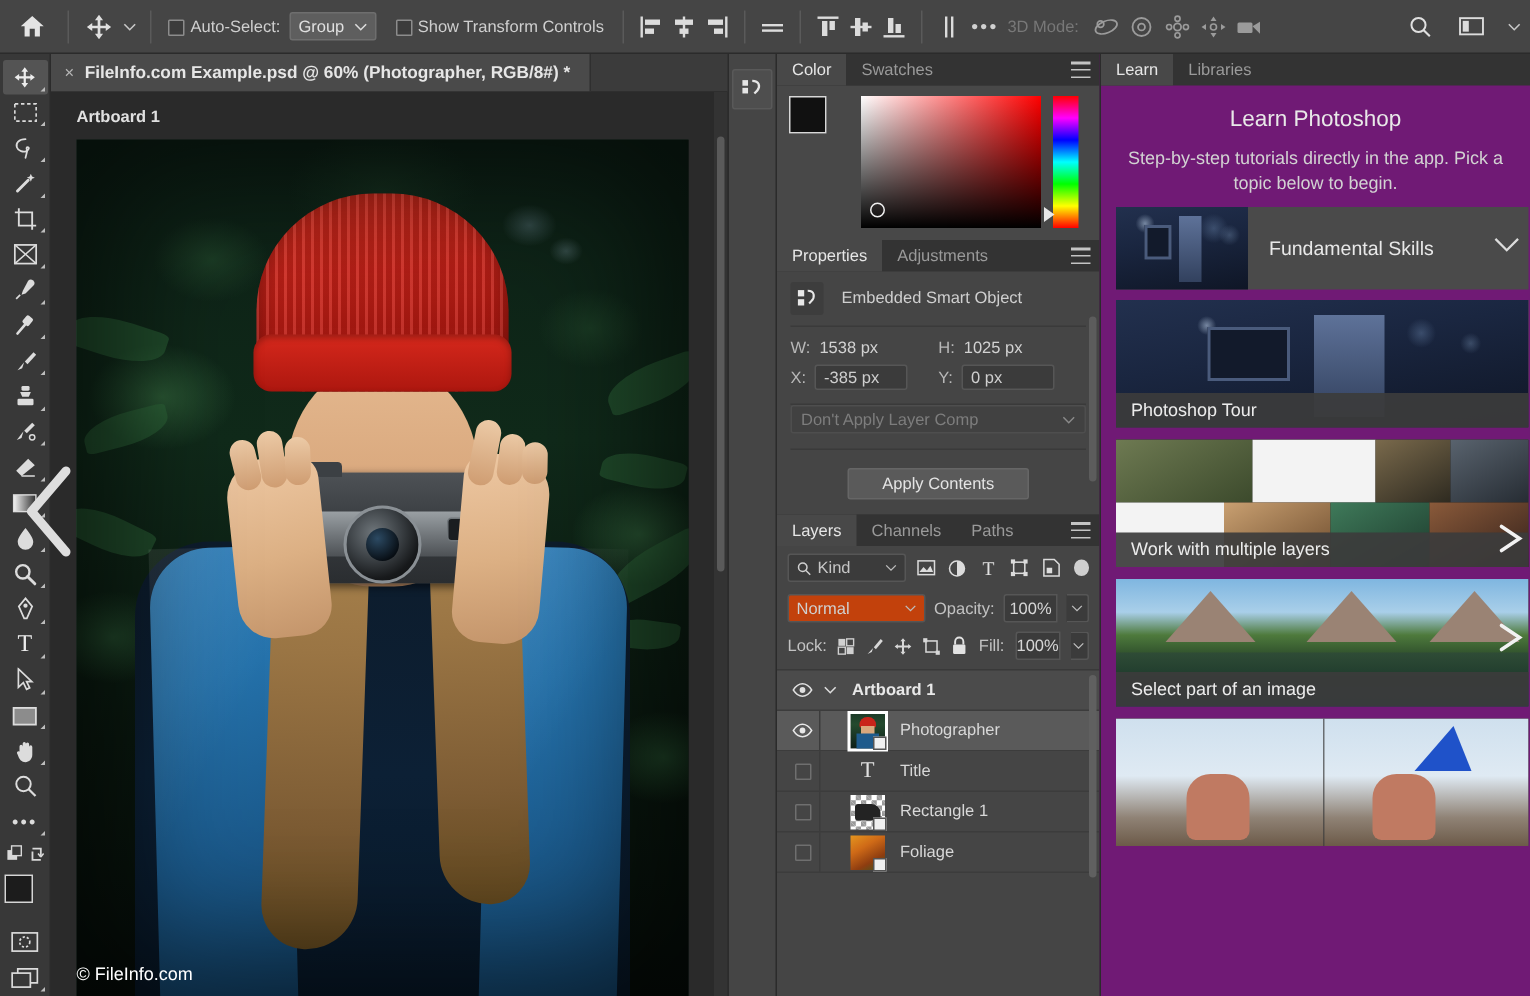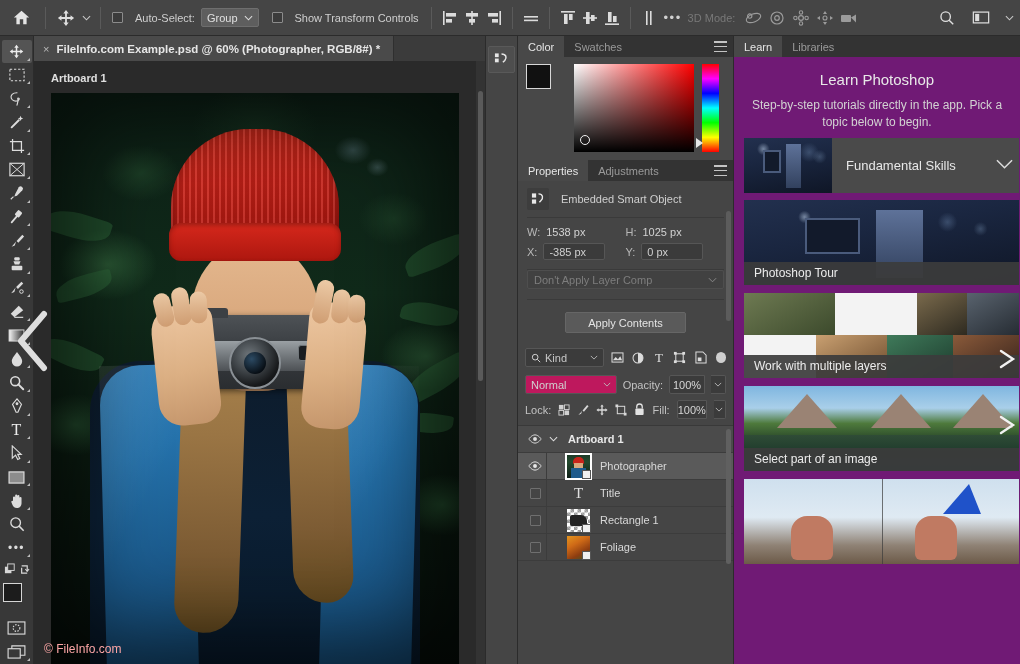--- a/index.html
+++ b/index.html
@@ -19,21 +19,21 @@
   .options-bar {
     height: 36px; background: #454545; display: flex; align-items: center;
     flex: 0 0 36px; border-bottom: 1px solid #2b2b2b; padding-left: 4px;
   }
   .ob-home { width: 34px; height: 34px; display: flex; align-items: center; justify-content: center; }
   .ob-sep { width: 1px; height: 22px; background: #5a5a5a; margin: 0 7px; }
   .ob-toolicon {
     width: 26px; height: 26px; display: flex; align-items: center; justify-content: center;
   }
   .ob-caret { width: 14px; height: 26px; display: flex; align-items: center; justify-content: center; }
-  .ob-check { display: flex; align-items: flex-start; gap: 12px; margin-left: 4px; }
+  .ob-check { display: flex; align-items: flex-end; gap: 4px; margin-left: 4px; }
   .cbox { width: 11px; height: 11px; border: 1px solid #8c8c8c; background: #3b3b3b; border-radius: 1px; }
   .ob-label { color: #cfcfcf; font-size: 11px; white-space: nowrap; }
   .ob-select {
     background: #5e5e5e; border: 1px solid #6e6e6e; border-radius: 2px;
     height: 19px; padding: 0 5px; display: flex; align-items: center; gap: 6px;
     color: #e0e0e0; font-size: 11px; margin-left: 6px;
   }
   .ob-align { width: 22px; height: 24px; display: flex; align-items: center; justify-content: center; }
   .ob-dots { width: 26px; height: 24px; display: flex; align-items: center; justify-content: center;
     letter-spacing: 1.5px; color: #d0d0d0; font-size: 13px; }
@@ -72,21 +72,21 @@
     padding: 0 13px 0 9px; color: #e6e6e6; font-size: 11.5px; font-weight: bold;
     border-right: 1px solid #2f2f2f; white-space: nowrap;
   }
   .tab-x { color: #b8b8b8; font-size: 11px; font-weight: normal; }
   .canvas-stage { flex: 1; position: relative; background: #2a2a2a; overflow: hidden; }
   .artboard-label { position: absolute; left: 17px; top: 11px; color: #e0e0e0; font-size: 11px; font-weight: bold; }
   .artboard {
     position: absolute; left: 17px; top: 32px; width: 408px; height: 572px;
     background: #0b1410; overflow: hidden;
   }
-  .watermark { position: absolute; left: 10px; bottom: 8px; color: #fca5a5; font-size: 12px; }
+  .watermark { position: absolute; left: 17px; bottom: 8px; color: #ffffff; font-size: 12px; }
 
   
   .photo { position: absolute; inset: 0; }
   .foliage { position: absolute; inset: 0;
     background:
       radial-gradient(ellipse 70px 50px at 14% 30%, rgba(46,94,56,.85), transparent 70%),
       radial-gradient(ellipse 60px 44px at 6% 58%, rgba(38,80,48,.8), transparent 70%),
       radial-gradient(ellipse 55px 40px at 22% 14%, rgba(34,72,44,.7), transparent 70%),
       radial-gradient(ellipse 65px 48px at 92% 46%, rgba(44,90,54,.85), transparent 70%),
       radial-gradient(ellipse 50px 38px at 84% 22%, rgba(30,66,40,.7), transparent 70%),
@@ -233,21 +233,21 @@
 
   
   .layers-panel { background: #454545; flex: 1; display: flex; flex-direction: column; min-height: 0; position: relative; }
   .filter-row { display: flex; align-items: center; gap: 5px; padding: 5px 7px; }
   .kind-select { background: #3b3b3b; border: 1px solid #565656; border-radius: 2px; height: 19px;
     width: 84px; display: flex; align-items: center; gap: 4px; padding: 0 5px; color: #c6c6c6; font-size: 11px; }
   .kind-select .ksp { flex: 1; }
   .fico { width: 17px; height: 19px; display: flex; align-items: center; justify-content: center; }
   .ftoggle { width: 11px; height: 11px; border-radius: 50%; background: #cfcfcf; margin-left: 2px; }
   .blend-row { display: flex; align-items: center; gap: 6px; padding: 3px 7px; }
-  .blend-select { background: #be185d; border: 1px solid #565656; border-radius: 2px; height: 19px;
+  .blend-select { background: #c2410c; border: 1px solid #565656; border-radius: 2px; height: 19px;
     flex: 1; display: flex; align-items: center; justify-content: space-between; padding: 0 5px; color: #d0d0d0; font-size: 11px; }
   .opacity-label { font-size: 11px; color: #c2c2c2; white-space: nowrap; }
   .opacity-val { background: #3b3b3b; border: 1px solid #565656; border-radius: 2px 0 0 2px; height: 19px;
     width: 36px; display: flex; align-items: center; justify-content: center; color: #d6d6d6; font-size: 11px; }
   .stepper { background: #3b3b3b; border: 1px solid #565656; border-left: none; border-radius: 0 2px 2px 0;
     height: 19px; width: 15px; display: flex; align-items: center; justify-content: center; }
   .lock-row { display: flex; align-items: center; gap: 7px; padding: 3px 7px 6px; }
   .lock-lbl { font-size: 11px; color: #c2c2c2; }
   .lock-ico { width: 14px; height: 16px; display: flex; align-items: center; justify-content: center; }
   .layers-list { flex: 1; overflow: hidden; border-top: 1px solid #393939; position: relative; }
@@ -801,20 +801,30 @@
               <path d="M1 1 L5 5 L9 1" stroke="#8a8a8a" stroke-width="1.1" fill="none"></path>
             </svg>
         </div>
         <div class="prop-div" style="margin-top:10px"></div>
         <div class="prop-btn-wrap">
           <div class="prop-btn">Apply Contents</div>
         </div>
         <div class="prop-scroll"></div>
       </div>
 
+      <div class="panel-tabs">
+        <div class="ptab active">Layers</div>
+        <div class="ptab">Channels</div>
+        <div class="ptab">Paths</div>
+        <div class="pmenu">
+            <span></span>
+            <span></span>
+            <span></span>
+          </div>
+      </div>
       <div class="layers-panel">
         <div class="filter-row">
           <div class="kind-select">
             <svg width="10" height="10" viewBox="0 0 12 12">
                 <circle cx="5" cy="5" r="3.4" stroke="#cfcfcf" stroke-width="1.2" fill="none"></circle>
                 <path d="M7.6 7.6 L11 11" stroke="#cfcfcf" stroke-width="1.2"></path>
               </svg>
             <span class="ksp">Kind</span>
             <svg width="8" height="5" viewBox="0 0 10 6">
                 <path d="M1 1 L5 5 L9 1" stroke="#bdbdbd" stroke-width="1.1" fill="none"></path>

